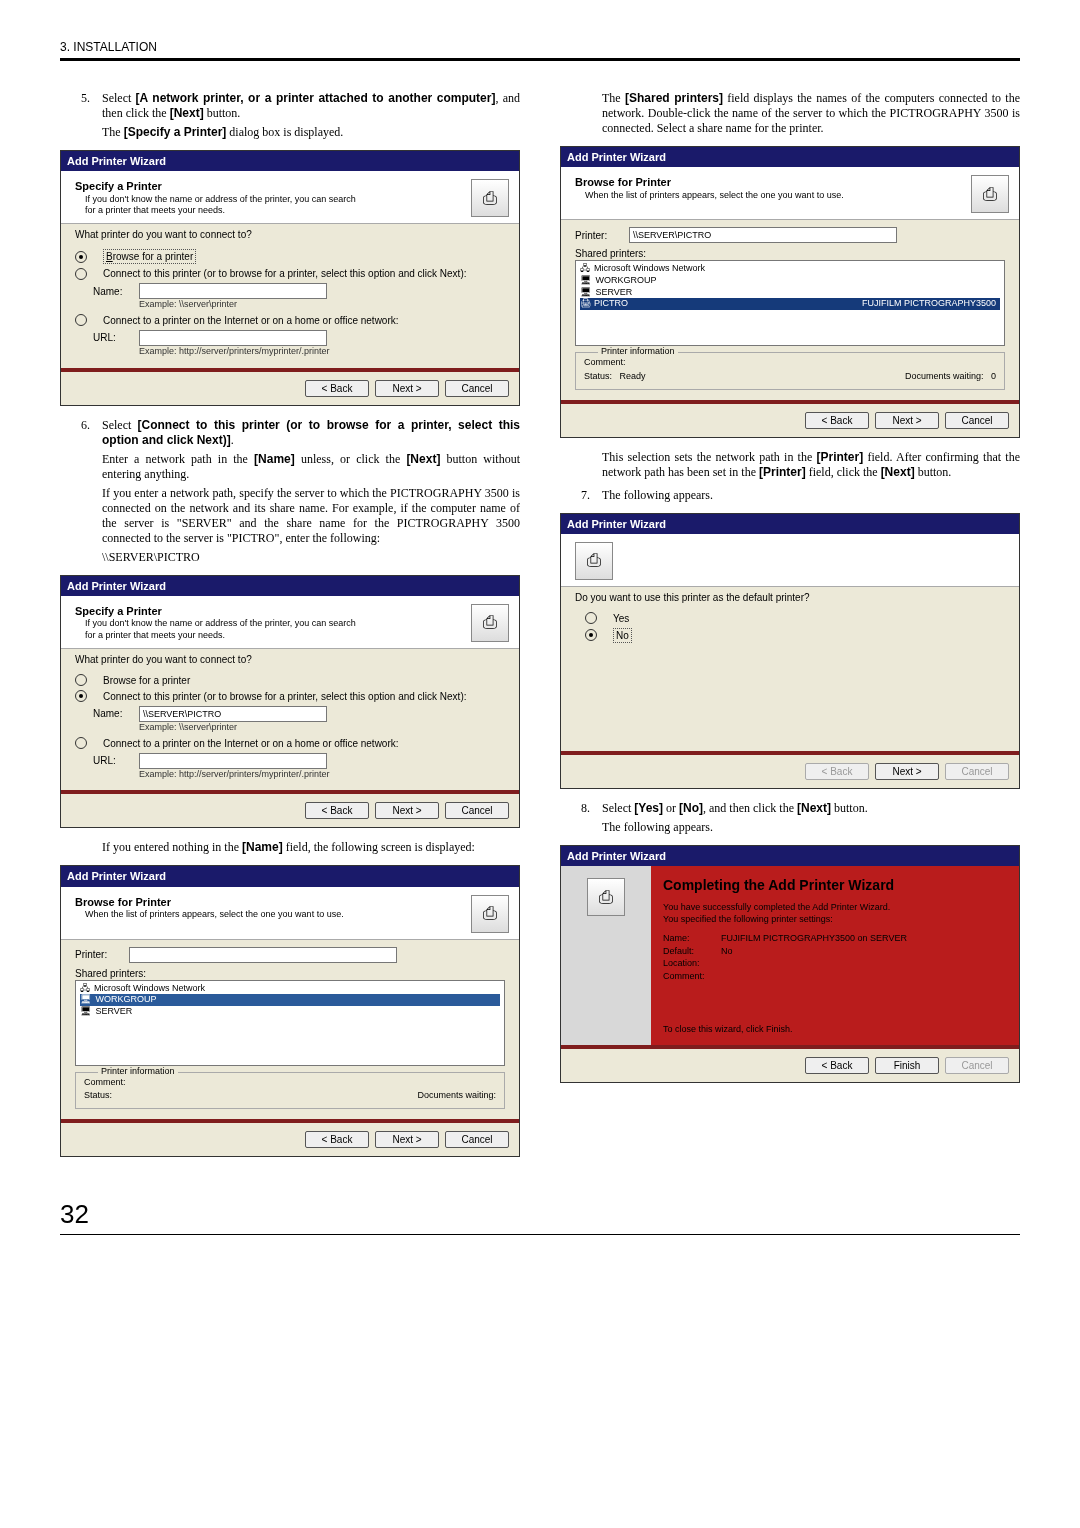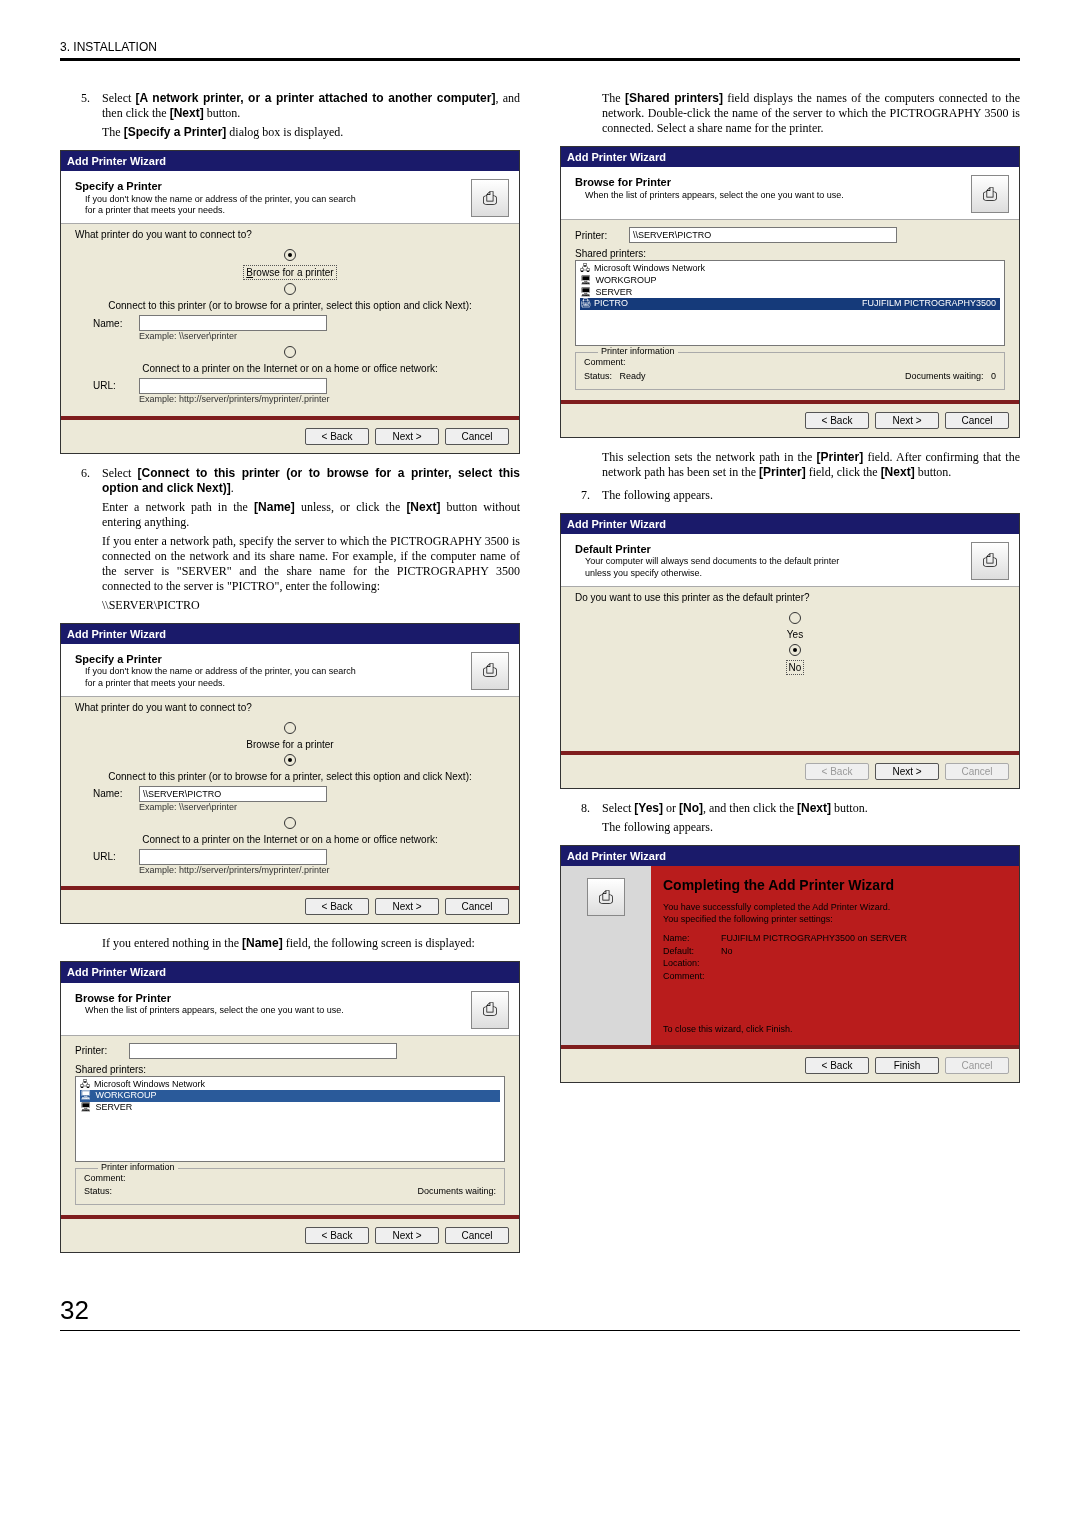--- a/index.html
+++ b/index.html
@@ -97,23 +97,22 @@
   }
   .dialog-body {
     padding: 4px 14px 10px 14px;
   }
   .dialog-body .q {
     margin: 0 0 8px 0;
   }
   .radio-row {
     display: flex;
     align-items: center;
-    gap: 4px;
+    gap: 16px;
     margin: 3px 0;
-    flex-direction: column;
   }
   .radio {
     width: 10px; height: 10px;
     border: 1px solid #333;
     border-radius: 50%;
     display: inline-flex;
     align-items: center;
     justify-content: center;
     flex-shrink: 0;
   }
@@ -502,24 +501,20 @@
     <div class="step">
       <div class="step-num">7.</div>
       <div class="step-body">
           <p>The following appears.</p>
         </div>
     </div>
 
     <div class="dialog">
       <div class="dialog-title">Add Printer Wizard</div>
       <div class="dialog-head">
-        <div class="dialog-head-text">
-          <div class="dh-title">Default Printer</div>
-          <div class="dh-sub">Your computer will always send documents to the default printer unless you specify otherwise.</div>
-        </div>
         <div class="printer-icon">⎙</div>
       </div>
       <div class="dialog-body" style="min-height:150px">
         <p class="q">Do you want to use this printer as the default printer?</p>
         <div class="radio-row" style="margin-left:10px">
           <span class="radio"></span>
           <span>Yes</span>
         </div>
         <div class="radio-row" style="margin-left:10px">
           <span class="radio checked"></span>

